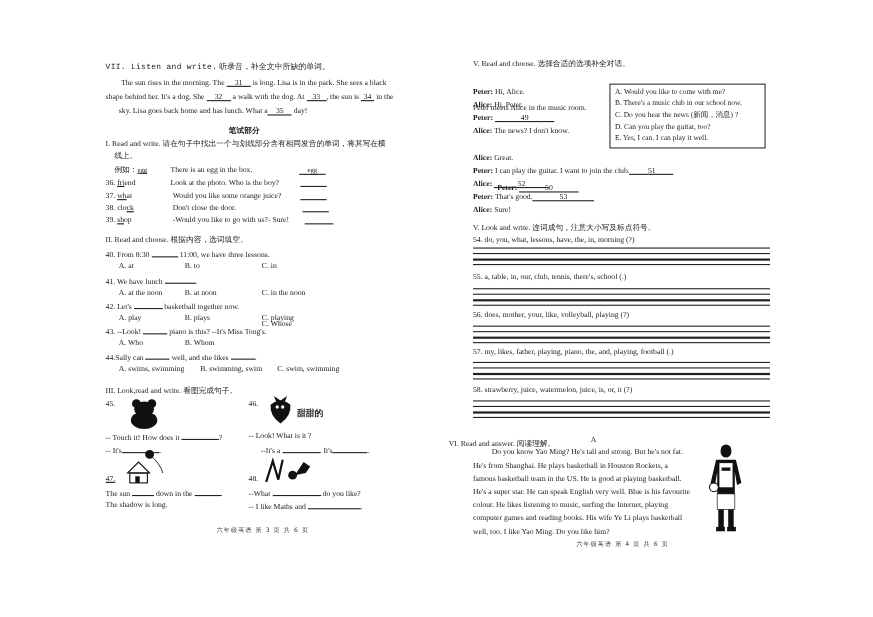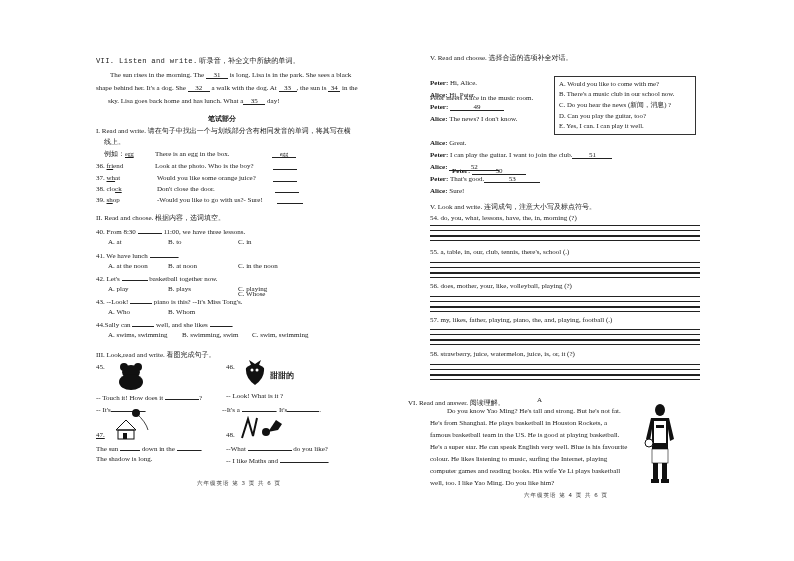--- a/index.html
+++ b/index.html
@@ -148,21 +148,21 @@
 
   <div class="abs" style="left:226px;top:364px;">46.</div>
   <svg class="pic" style="left:243px;top:356px;" width="24" height="30" viewBox="0 0 24 30">
     <path d="M6 4 L12 8 L18 4 L16 9 L8 9 Z" fill="#111"></path>
     <path d="M3 12 Q12 4 21 12 Q22 22 12 29 Q2 22 3 12 Z" fill="#111"></path>
     <circle cx="9" cy="14" r="1.5" fill="#fff"></circle>
       <circle cx="14" cy="14" r="1.5" fill="#fff"></circle>
   </svg>
   <div class="abs bold" style="left:270px;top:372px;font-size:8px;">甜甜的</div>
   <div class="abs" style="left:226px;top:393px;">-- Look! What is it ?</div>
-  <div class="abs" style="left:222px;top:405px;text-align:right;">
+  <div class="abs" style="left:237px;top:405px;text-align:right;">
     <span>--It's a</span>
     <span class="blank" style="width:34px"></span><span>. It's</span><span class="blank" style="width:32px"></span><span>.</span>
   </div>
 
   <div class="abs" style="left:96px;top:432px;text-decoration:underline;">47.</div>
   <svg class="pic" style="left:112px;top:408px;" width="40" height="32" viewBox="0 0 40 32">
     <circle cx="24" cy="5" r="4" fill="#111"></circle>
     <path d="M24 5 Q34 14 36 22" stroke="#111" stroke-width="0.8" fill="none"></path>
     <path d="M4 22 L14 12 L24 22 Z" fill="none" stroke="#111" stroke-width="1"></path>
     <rect x="6" y="22" width="16" height="9" fill="none" stroke="#111" stroke-width="1"></rect>

